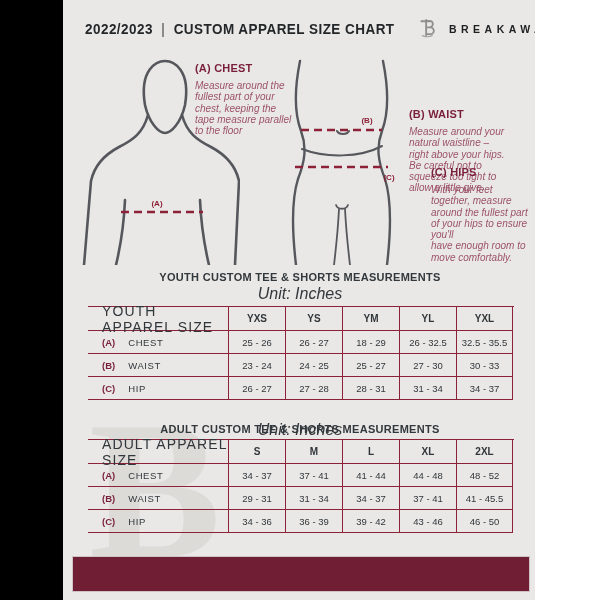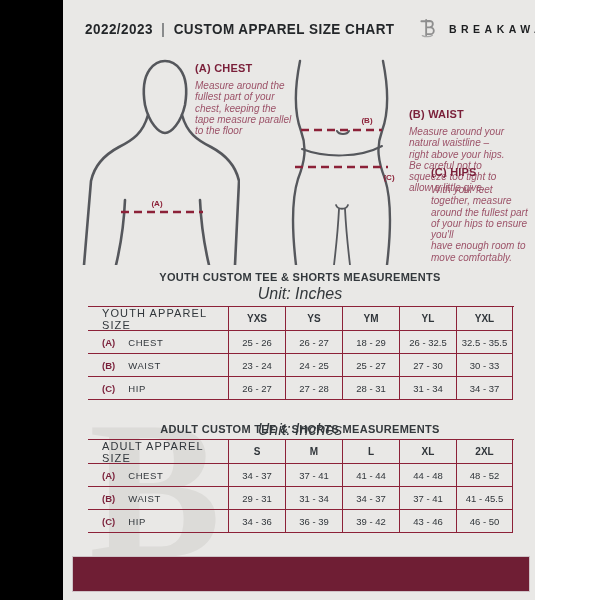--- a/index.html
+++ b/index.html
@@ -45,21 +45,21 @@
 
   
   .tbl-title{position:absolute;left:0;width:474px;text-align:center;font-size:11px;font-weight:700;color:#33383c;letter-spacing:.3px;z-index:1;}
   .tbl-unit{position:absolute;left:0;width:474px;text-align:center;font-size:16px;font-style:italic;color:#33383c;z-index:1;}
 
   
   .size-table{position:absolute;left:25px;width:426px;display:grid;grid-template-columns:140px 57px 57px 57px 57px 57px;border-top:1.5px solid var(--line);z-index:1;}
   .cell{display:flex;align-items:center;justify-content:center;height:23px;border-bottom:1.5px solid var(--line);font-size:9.5px;color:var(--table-ink);}
   .cell.hd{height:24px;font-weight:700;font-size:10px;}
   .cell.first{justify-content:flex-start;padding-left:14px;}
-  .cell.first.hd{font-weight:400;letter-spacing:1.1px;font-size:11px;}
+  .cell.first.hd{font-weight:400;letter-spacing:1.1px;font-size:14px;}
   .cell.vline{border-left:1px solid var(--line);}
   .cell.last{border-right:1px solid var(--line);}
   .rk{color:var(--maroon);font-weight:700;margin-right:4px;}
   .rlabel{letter-spacing:.6px;margin-left:9px;}
 
   
   .footer-bar{position:absolute;left:9px;top:556px;width:458px;height:36px;background:var(--maroon-deep);border:1px solid #cfc3c7;z-index:1;}
 </style>
 </head>
 <body>

